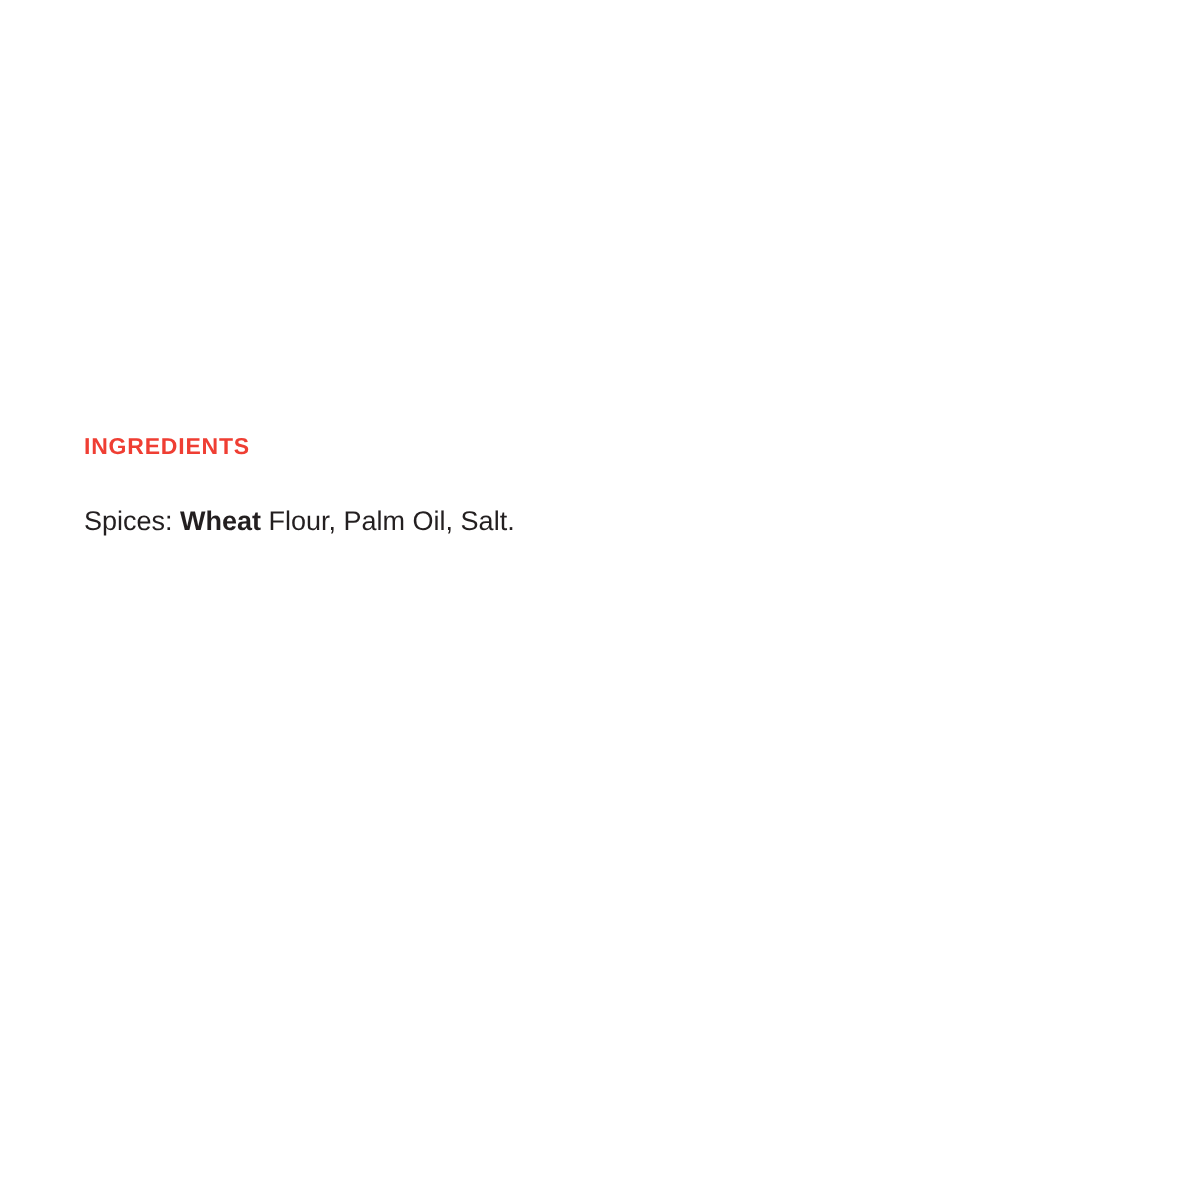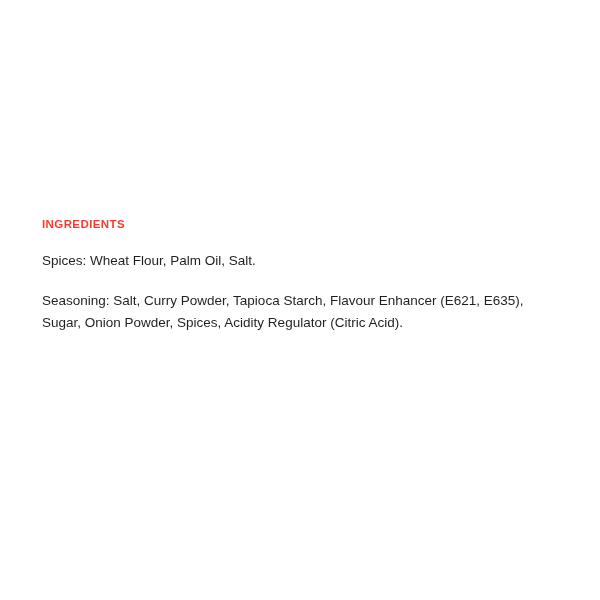--- a/index.html
+++ b/index.html
@@ -41,34 +41,31 @@
     color: #231f20;
     font-weight: 400;
   }
   .para:last-child {
     margin-bottom: 0;
   }
   .para.allergens {
     margin-top: 20px;
   }
   .b {
-    font-weight: normal;
+    font-weight: bold;
   }
 </style>
 </head>
 <body>
 
 <div class="page">
   <div class="content">
 
     <div class="section-heading">INGREDIENTS</div>
 
     <p class="para">
       <span>Spices: </span><span class="b">Wheat</span><span> Flour, Palm Oil, Salt.</span>
     </p>
 
-    <p class="para">
-      <span>Seasoning: Salt, Curry Powder, Tapioca Starch, Flavour Enhancer (E621, E635), Sugar, Onion Powder, Spices, Acidity Regulator (Citric Acid).</span>
-    </p>
 
 
   </div>
 </div>
 
 </body></html>

